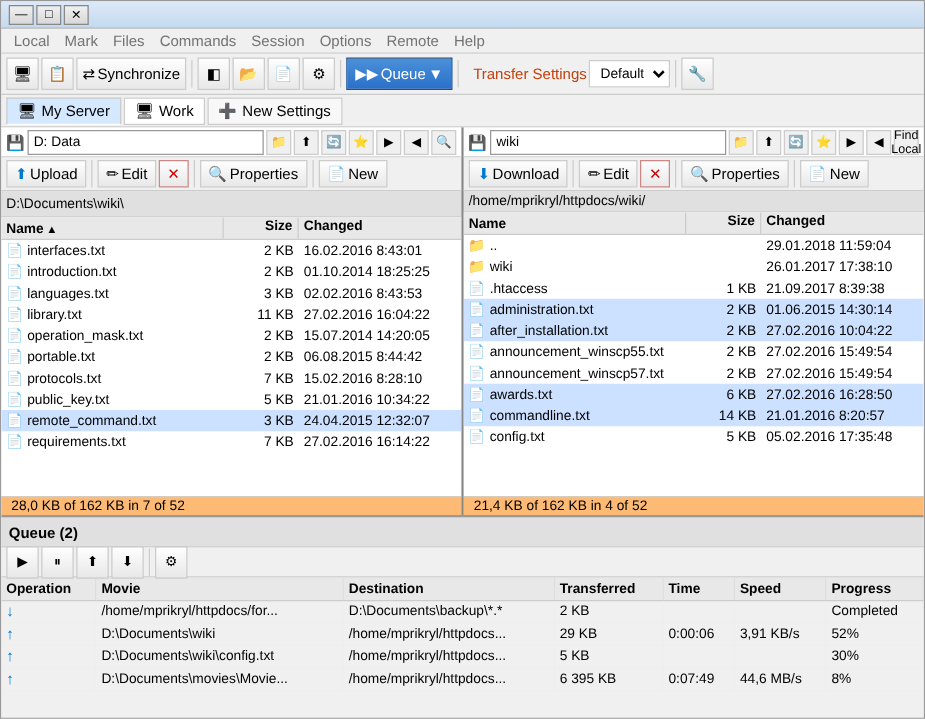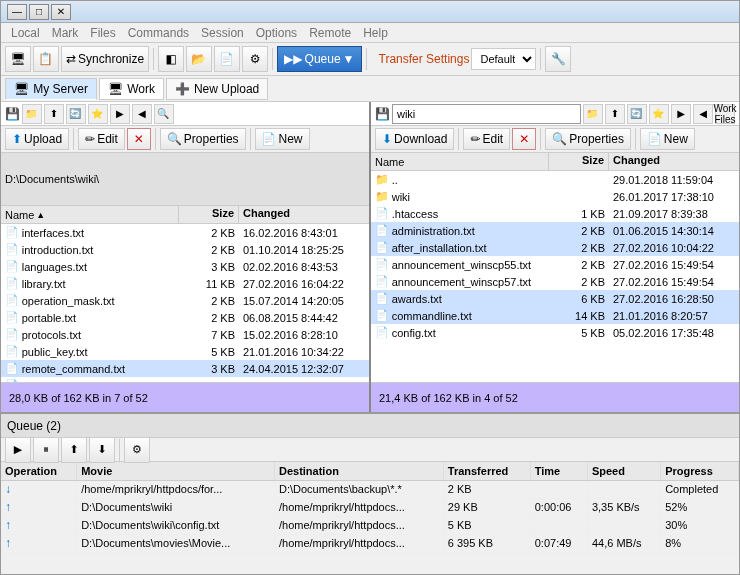--- a/index.html
+++ b/index.html
@@ -37,31 +37,31 @@
     .panel-path-bar { background: white; padding: 2px 4px; display: flex; align-items: center; gap: 2px; border-bottom: 1px solid #ccc; height: 24px; }
     .path-input { flex: 1; height: 20px; border: 1px solid #999; padding: 0 4px; font-size: 11px; }
     .path-btn { height: 20px; width: 20px; border: 1px solid #ccc; background: #f0f0f0; cursor: pointer; display: flex; align-items: center; justify-content: center; font-size: 10px; }
     
     .panel-btn { height: 22px; padding: 0 6px; border: 1px solid #ccc; background: linear-gradient(to bottom, #fefefe, #e8e8e8); cursor: pointer; display: flex; align-items: center; gap: 2px; font-size: 11px; }
     .panel-btn-red { color: #cc0000; border-color: #cc8888; }
     
     
     .file-list { flex: 1; overflow-y: auto; background: white; }
     .file-list-header { display: flex; background: #e8e8e8; border-bottom: 1px solid #ccc; height: 18px; position: sticky; top: 0; }
-    .col-name { flex: 1; padding: 1px 4px; border-right: 1px solid #ccc; font-weight: normal; font-size: 11px; cursor: pointer; user-select: none; display: flex; align-items: center; gap: 2px; }
+    .col-name { flex: 1; padding: 1px 4px; border-right: 1px solid #ccc; font-weight: bold; font-size: 11px; cursor: pointer; user-select: none; display: flex; align-items: center; gap: 2px; }
     .col-size { width: 60px; padding: 1px 4px; border-right: 1px solid #ccc; font-weight: bold; font-size: 11px; text-align: right; }
     .col-changed { width: 130px; padding: 1px 4px; font-weight: bold; font-size: 11px; }
     .file-row { display: flex; height: 17px; align-items: center; cursor: pointer; }
     .file-row.selected-light { background: #cce0ff; }
     .file-cell-name { flex: 1; padding: 0 4px; font-size: 11px; overflow: hidden; text-overflow: ellipsis; white-space: nowrap; display: flex; align-items: center; gap: 3px; }
     .file-cell-size { width: 60px; padding: 0 4px; font-size: 11px; text-align: right; }
     .file-cell-changed { width: 130px; padding: 0 4px; font-size: 11px; white-space: nowrap; }
     
     
-    .status-bar { background: #c4b5fd; height: 30px; display: flex; align-items: center; padding: 0 4px; border-top: 1px solid #ccc; font-size: 11px; }
+    .status-bar { background: #fdba74; height: 15px; display: flex; align-items: center; padding: 0 4px; border-top: 1px solid #ccc; font-size: 11px; }
     .panel-status { flex: 1; padding: 0 4px; font-size: 11px; }
     
     
     .queue-panel { border-top: 2px solid #999; background: #f0f0f0; }
     .queue-header { background: #e0e0e0; padding: 3px 6px; display: flex; align-items: center; gap: 4px; border-bottom: 1px solid #ccc; height: 24px; }
     .queue-toolbar { background: #f0f0f0; padding: 2px 4px; display: flex; align-items: center; gap: 2px; border-bottom: 1px solid #ccc; height: 24px; }
     .queue-table { width: 100%; border-collapse: collapse; }
     .queue-table th { background: #e8e8e8; border-bottom: 1px solid #ccc; border-right: 1px solid #ddd; padding: 2px 4px; text-align: left; font-size: 11px; font-weight: bold; height: 18px; }
     .queue-table td { border-bottom: 1px solid #eee; border-right: 1px solid #eee; padding: 1px 4px; font-size: 11px; height: 18px; vertical-align: middle; }
     
@@ -134,29 +134,30 @@
   <div class="session-tab active">
     <span>🖥</span>
     <span>My Server</span>
   </div>
   <div class="session-tab">
     <span>🖥</span>
     <span>Work</span>
   </div>
   <div class="new-session-btn">
     <span>➕</span>
-    <span>New Upload</span>
+    <span>New Settings</span>
   </div>
 </div>
 
 <div class="panels">
 
   <div class="panel" style="border-right: 2px solid #888;">
     <div class="panel-path-bar">
       <span>💾</span>
+      <input class="path-input" value="D: Data" style="">
       <button class="path-btn">📁</button>
       <button class="path-btn">⬆</button>
       <button class="path-btn">🔄</button>
       <button class="path-btn">⭐</button>
       <button class="path-btn">▶</button>
       <button class="path-btn">◀</button>
       <button class="path-btn">🔍</button>
     </div>
     <div class="panel-toolbar">
       <button class="panel-btn">
@@ -175,21 +176,21 @@
       <button class="panel-btn">
         <span>🔍</span>
         <span>Properties</span>
       </button>
       <div class="toolbar-sep"></div>
       <button class="panel-btn">
         <span>📄</span>
         <span>New</span>
       </button>
     </div>
-    <div style="padding: 20px 4px; background:#e0e0e0; font-size:11px; border-bottom:1px solid #ccc;">D:\Documents\wiki\</div>
+    <div style="padding: 4px 4px; background:#e0e0e0; font-size:11px; border-bottom:1px solid #ccc;">D:\Documents\wiki\</div>
     <div class="file-list">
       <div class="file-list-header">
         <div class="col-name">Name <span class="col-sort-arrow">▲</span></div>
         <div class="col-size">Size</div>
         <div class="col-changed">Changed</div>
       </div>
       <div id="left-files">
           <div class="file-row">
     <div class="file-cell-name">
       <span style="color:#555; font-size:11px;">📄</span>
@@ -280,21 +281,21 @@
   <div class="panel">
     <div class="panel-path-bar">
       <span>💾</span>
       <input class="path-input" value="wiki" style="">
       <button class="path-btn">📁</button>
       <button class="path-btn">⬆</button>
       <button class="path-btn">🔄</button>
       <button class="path-btn">⭐</button>
       <button class="path-btn">▶</button>
       <button class="path-btn">◀</button>
-      <button class="path-btn" style="padding: 0 6px; font-size:10px;">Work Files</button>
+      <button class="path-btn" style="padding: 0 6px; font-size:10px;">Find Local</button>
     </div>
     <div class="panel-toolbar">
       <button class="panel-btn">
         <span style="color:#007acc;">⬇</span>
         <span>Download</span>
       </button>
       <div class="toolbar-sep"></div>
       <button class="panel-btn">
         <span>✏</span>
         <span>Edit</span>
@@ -306,20 +307,21 @@
       <button class="panel-btn">
         <span>🔍</span>
         <span>Properties</span>
       </button>
       <div class="toolbar-sep"></div>
       <button class="panel-btn">
         <span>📄</span>
         <span>New</span>
       </button>
     </div>
+    <div style="padding: 2px 4px; background:#e0e0e0; font-size:11px; border-bottom:1px solid #ccc;">/home/mprikryl/httpdocs/wiki/</div>
     <div class="file-list">
       <div class="file-list-header">
         <div class="col-name">Name</div>
         <div class="col-size">Size</div>
         <div class="col-changed">Changed</div>
       </div>
       <div id="right-files">
           <div class="file-row">
     <div class="file-cell-name">
       <span style="color:#e8c000; font-size:11px;">📁</span>
@@ -403,21 +405,21 @@
         </div>
     </div>
     <div class="status-bar">
       <span class="panel-status">21,4 KB of 162 KB in 4 of 52</span>
     </div>
   </div>
 </div>
 
 <div class="queue-panel" style="height: 175px; overflow: hidden;">
   <div class="queue-header">
-    <span style="font-weight:normal;">Queue (2)</span>
+    <span style="font-weight:bold;">Queue (2)</span>
   </div>
   <div class="queue-toolbar">
     <button class="toolbar-btn">▶</button>
     <button class="toolbar-btn">⏸</button>
     <button class="toolbar-btn">⬆</button>
     <button class="toolbar-btn">⬇</button>
     <div class="toolbar-sep"></div>
     <button class="toolbar-btn">⚙</button>
   </div>
   <div style="overflow-y: auto; height: calc(175px - 48px);">
@@ -446,21 +448,21 @@
     <td>Completed</td>
   </tr>
           <tr>
     <td>
       <span style="color:#007acc; font-weight:bold;">↑</span>
     </td>
     <td>D:\Documents\wiki</td>
     <td>/home/mprikryl/httpdocs...</td>
     <td>29 KB</td>
     <td>0:00:06</td>
-    <td>3,35 KB/s</td>
+    <td>3,91 KB/s</td>
     <td>52%</td>
   </tr>
           <tr>
     <td>
       <span style="color:#007acc; font-weight:bold;">↑</span>
     </td>
     <td>D:\Documents\wiki\config.txt</td>
     <td>/home/mprikryl/httpdocs...</td>
     <td>5 KB</td>
     <td></td>

